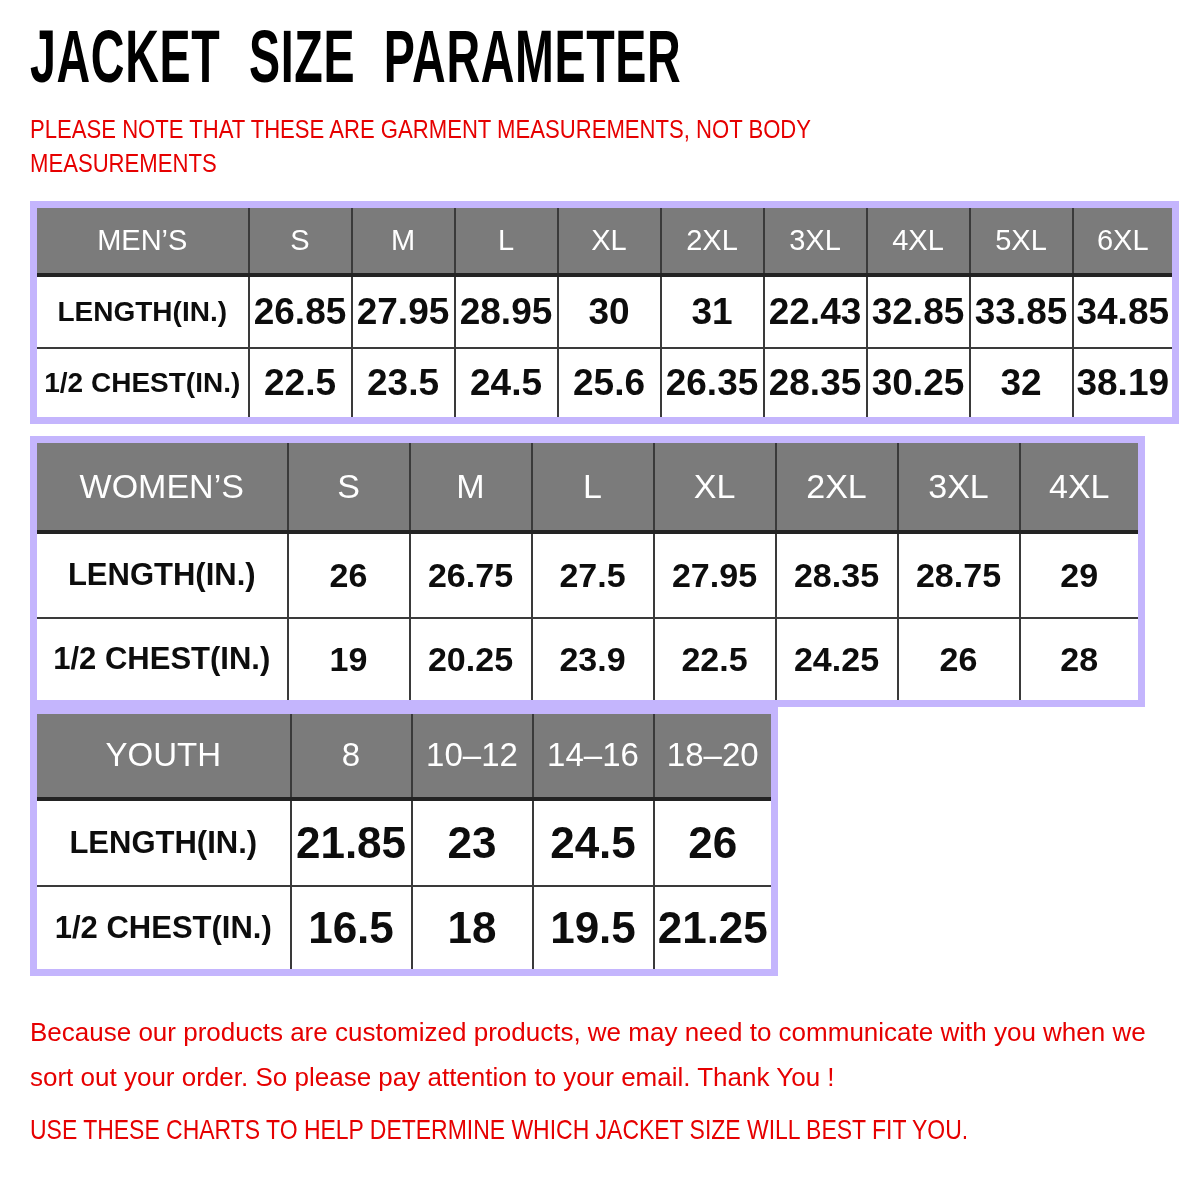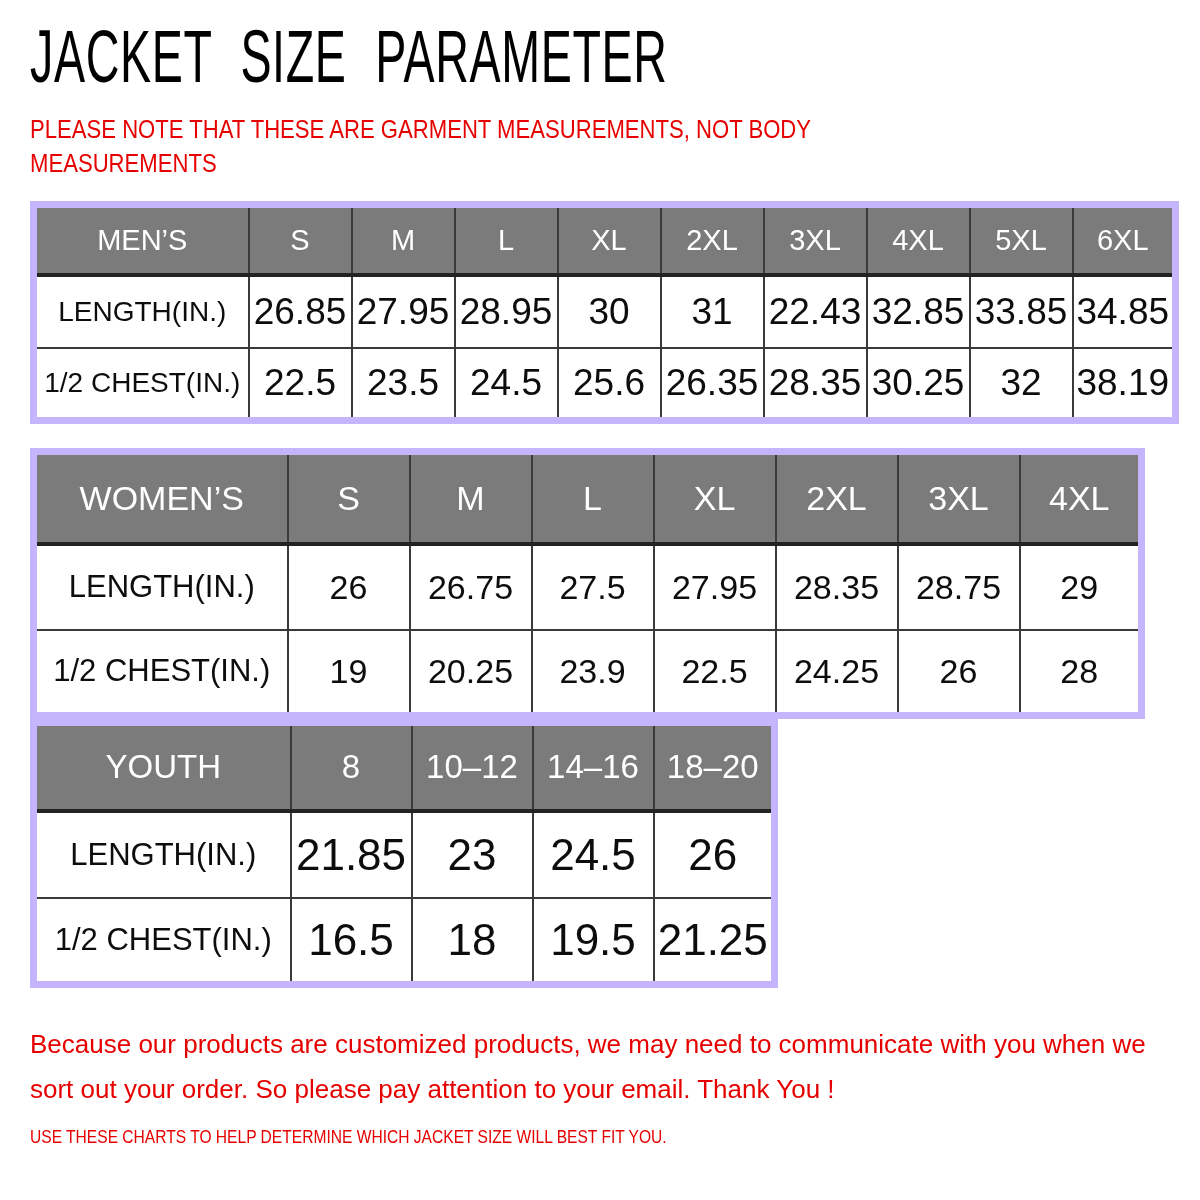--- a/index.html
+++ b/index.html
@@ -15,21 +15,21 @@
     --header-gray: #7b7b7b;
     --header-text: #ffffff;
     --grid: #3a3a3a;
     --body-text: #000000;
   }
 
   
   .title {
     margin: 26px 0 0 30px;
     font-size: 74px;
-    font-weight: 400;
+    font-weight: 700;
     line-height: 62px;
     white-space: nowrap;
     color: #000;
   }
   .title .squeeze {
     display: inline-block;
     transform: scaleX(0.63);
     transform-origin: 0 50%;
     letter-spacing: 1px;
     word-spacing: 24px;
@@ -60,29 +60,29 @@
     vertical-align: middle;
     overflow: hidden;
     white-space: nowrap;
   }
   table.size-table thead th {
     background: var(--header-gray);
     color: var(--header-text);
     font-weight: 400;
     border-bottom: 4px solid #232323;
   }
-  table.size-table td { background: #ffffff; color: #0d0d0d; font-weight: 400; }
+  table.size-table td { background: #ffffff; color: #0d0d0d; font-weight: 700; }
 
   .t-men   { margin-top: 21px; width: 1143px; }
   .t-men   thead th { height: 70px; font-size: 29px; }
   .t-men   td { height: 73px; font-size: 37px; }
   .t-men   td.label { font-size: 28px; }
   .c-label-men { width: 215px; } .c-val-men { width: 103px; }
 
-  .t-women { margin-top: 24px; width: 1106px; }
+  .t-women { margin-top: 12px; width: 1106px; }
   .t-women thead th { height: 92px; font-size: 34px; }
   .t-women td { height: 86px; font-size: 34px; }
   .t-women td.label { font-size: 31px; }
   .c-label-women { width: 254px; } .c-val-women { width: 122px; }
 
   .t-youth { width: 741px; }
   .t-youth thead th { height: 88px; font-size: 33px; }
   .t-youth td { height: 87px; font-size: 44px; }
   .t-youth td.label { font-size: 31px; }
   .c-label-youth { width: 257px; } .c-val-youth { width: 121px; }
@@ -90,21 +90,21 @@
   
   .footer-note {
     margin: 34px 0 0 30px;
     width: 1120px;
     font-size: 26px;
     line-height: 45px;
     color: var(--accent);
   }
   .footer-tip {
     margin: 14px 0 0 30px;
-    font-size: 19px;
+    font-size: 28px;
     color: var(--accent);
     white-space: nowrap;
   }
   .footer-tip .squeeze {
     display: inline-block;
     transform: scaleX(0.82);
     transform-origin: 0 50%;
   }
 </style>
 </head>

